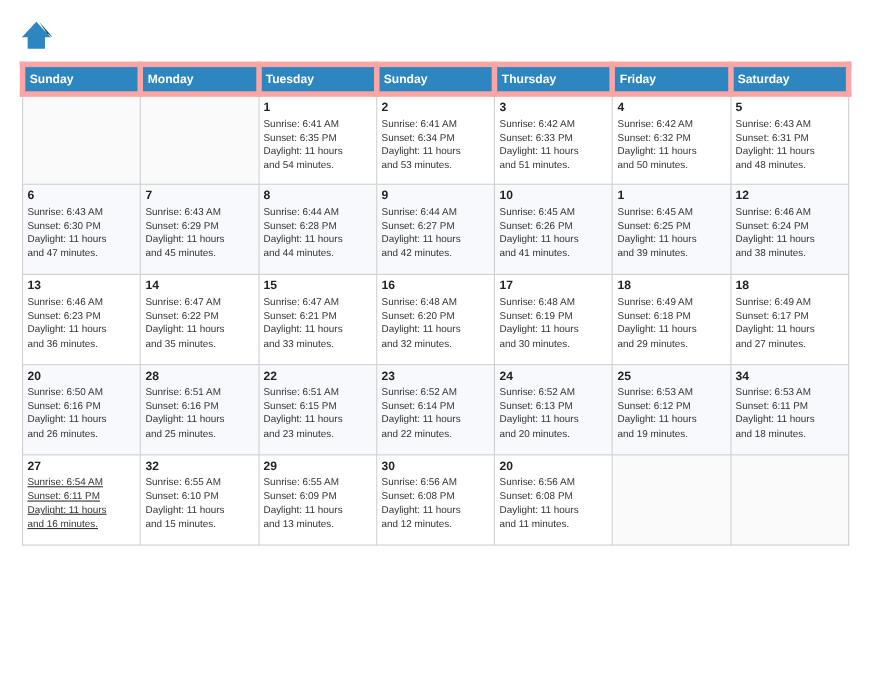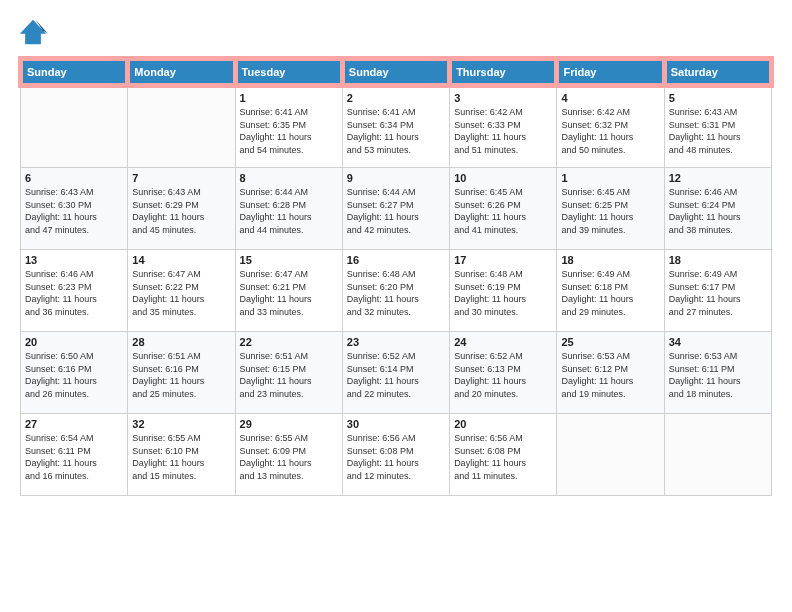--- a/index.html
+++ b/index.html
@@ -315,21 +315,21 @@
             <span class="day-num">34</span>
             <div class="day-info" style="white-space: pre-line;">Sunrise: 6:53 AM
 Sunset: 6:11 PM
 Daylight: 11 hours
 and 18 minutes.</div>
           </td>
         </tr>
         <tr>
           <td>
             <span class="day-num">27</span>
-            <div class="day-info" style="white-space: pre-line;">Sunrise: 6:54 AM
+            <div class="day-info" style="white-space: pre-line; text-decoration: underline;">Sunrise: 6:54 AM
 Sunset: 6:11 PM
 Daylight: 11 hours
 and 16 minutes.</div>
           </td>
           <td>
             <span class="day-num">32</span>
             <div class="day-info" style="white-space: pre-line;">Sunrise: 6:55 AM
 Sunset: 6:10 PM
 Daylight: 11 hours
 and 15 minutes.</div>

